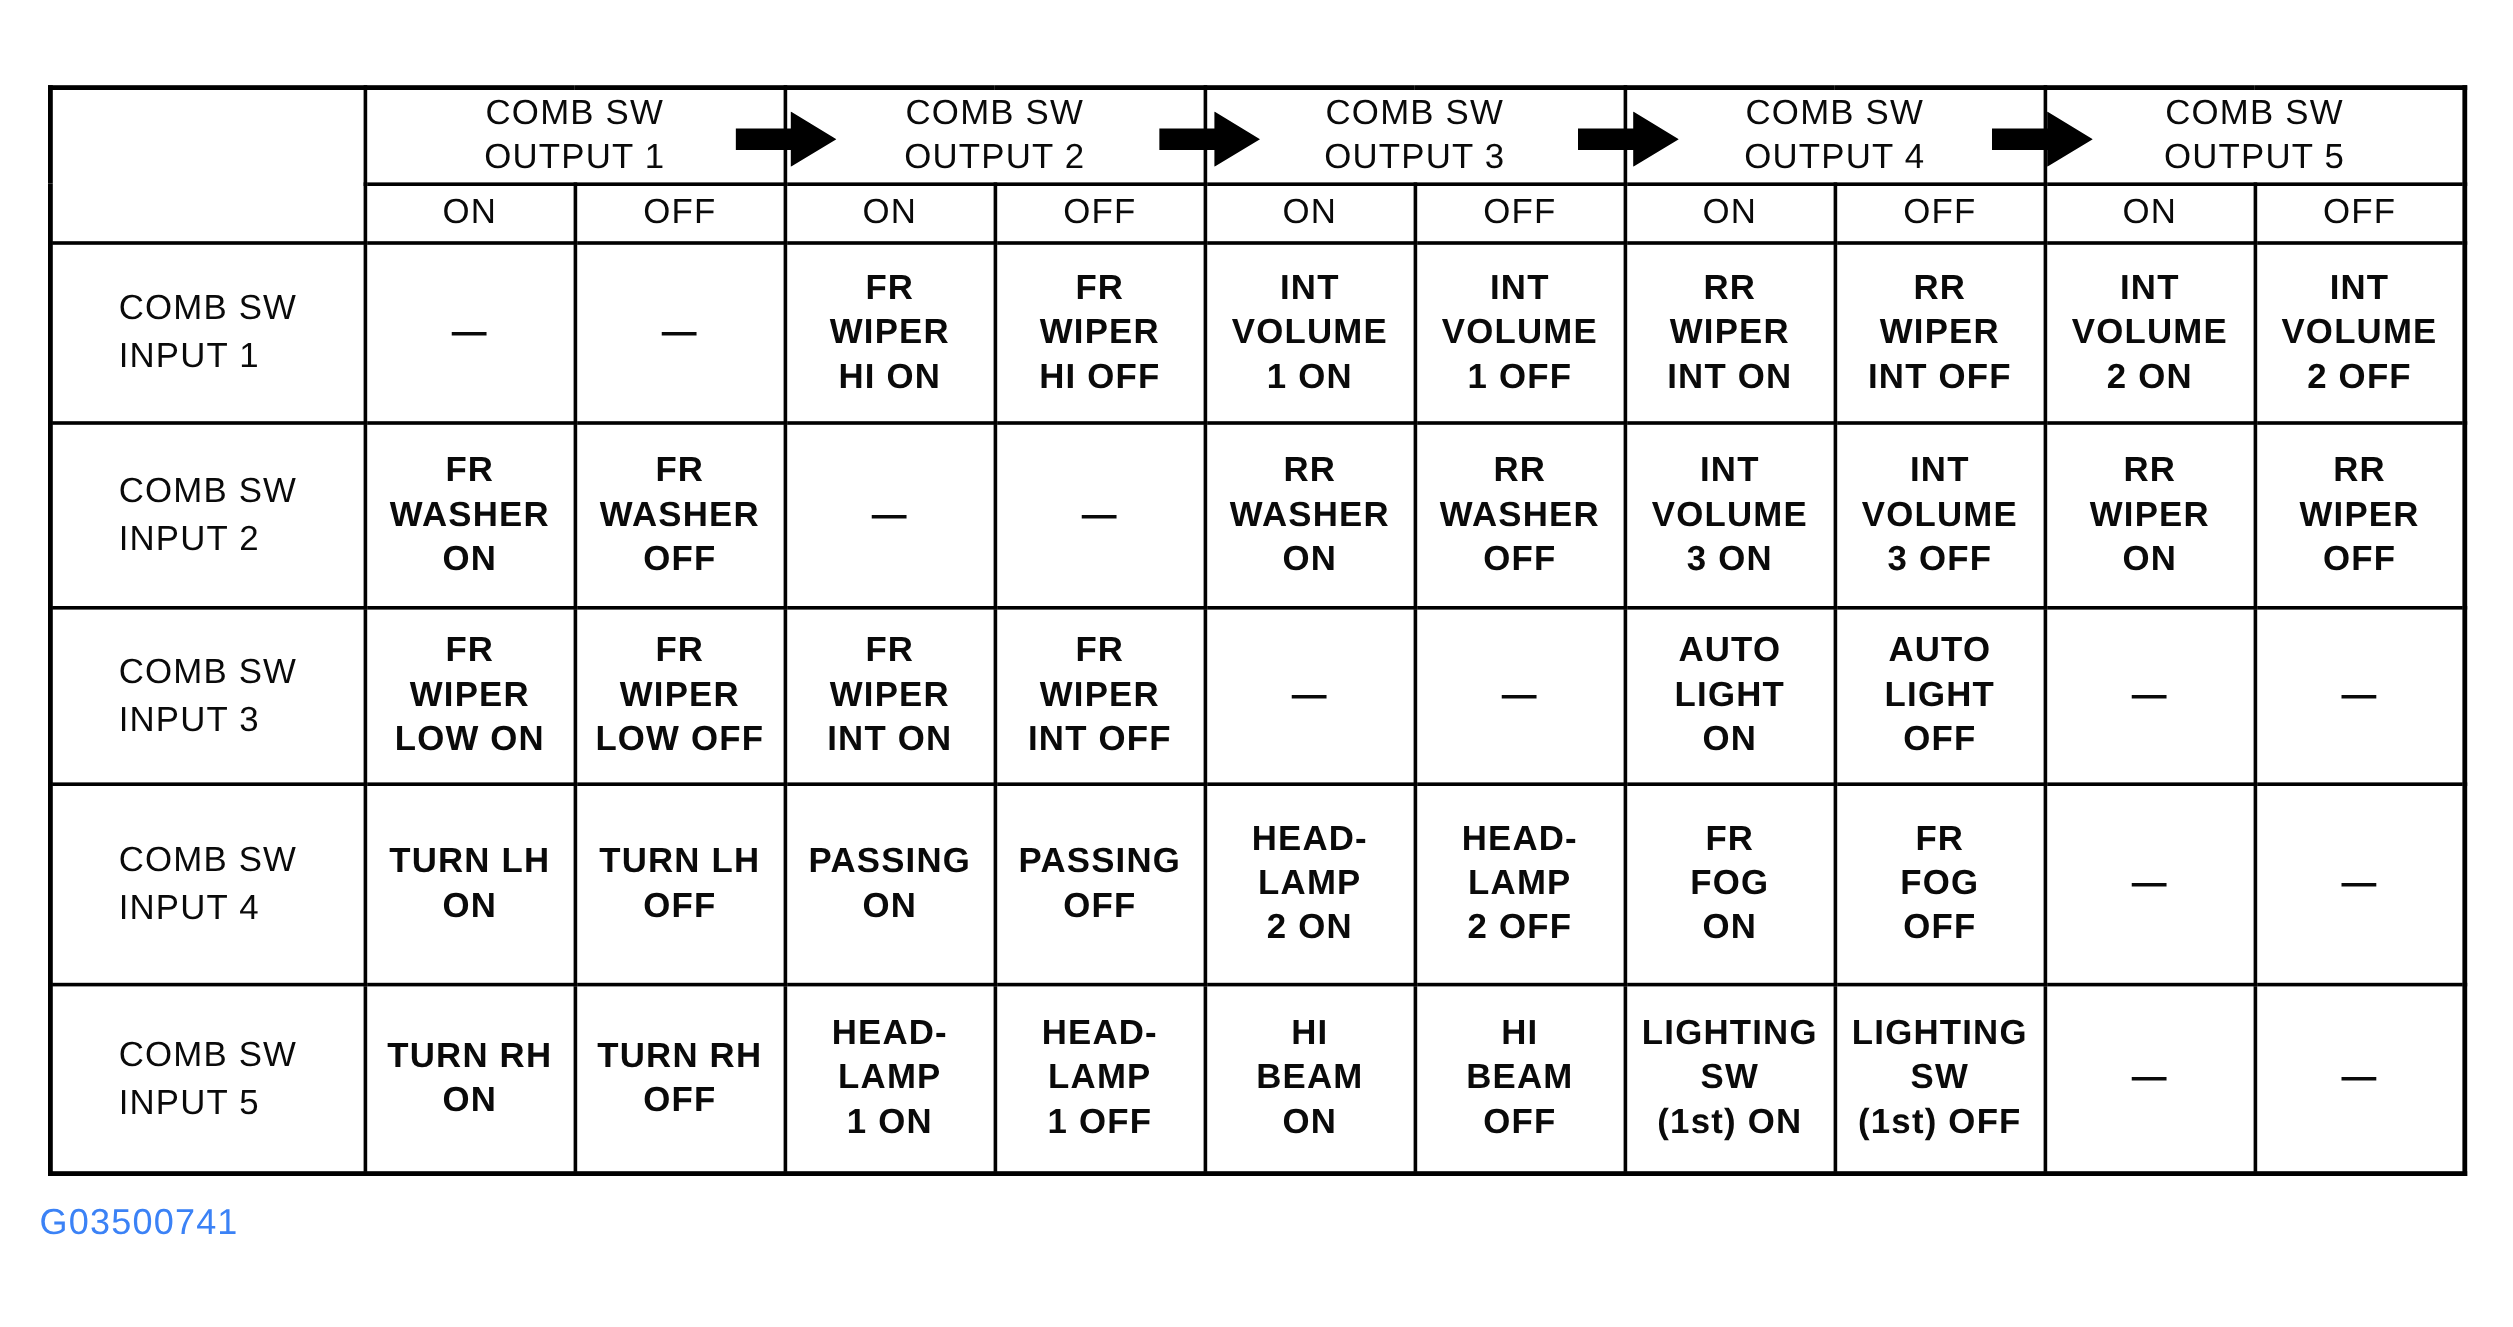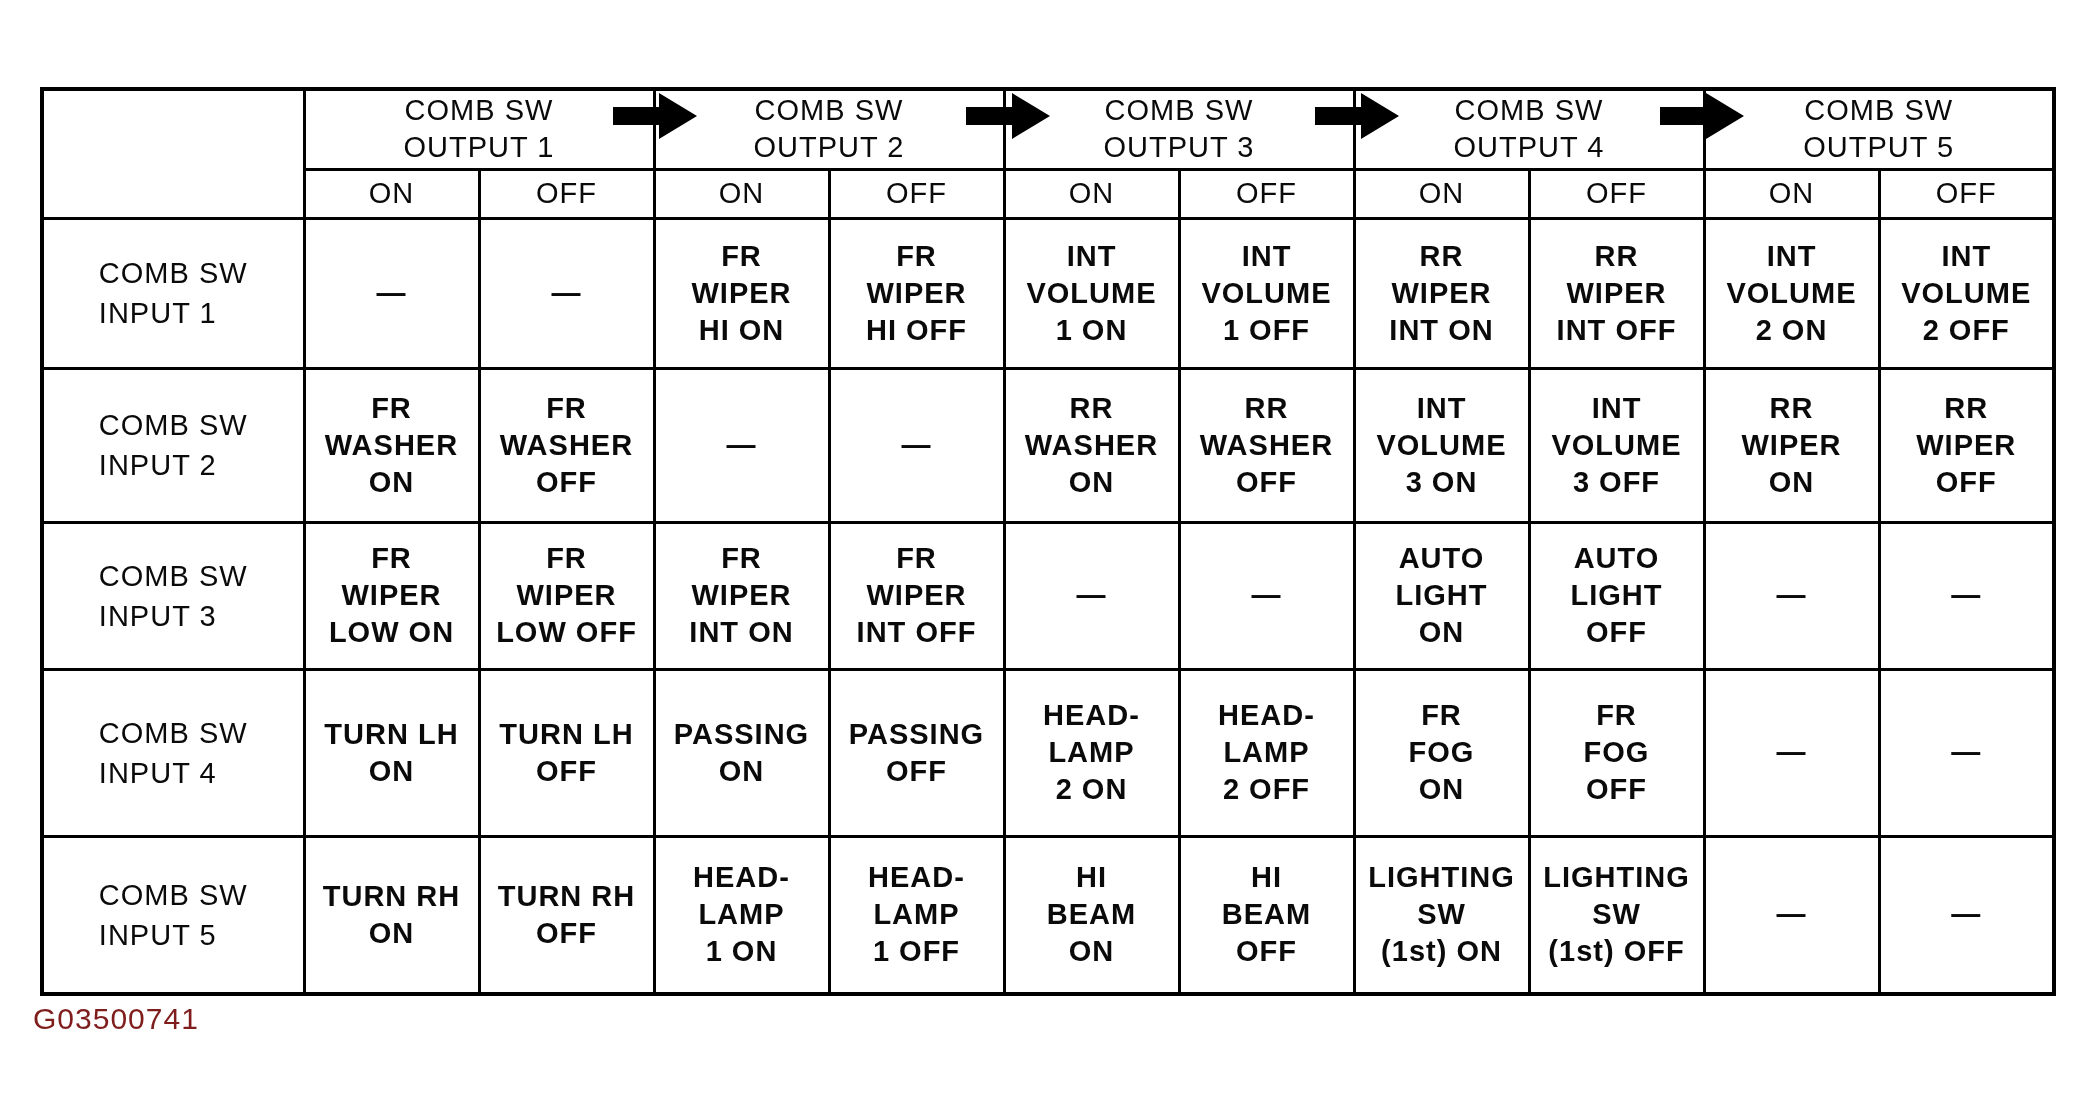--- a/index.html
+++ b/index.html
@@ -16,21 +16,21 @@
     -webkit-font-smoothing: antialiased;
   }
   .page {
     position: absolute;
     inset: 0;
     background: #ffffff;
   }
   table.io-table {
     position: absolute;
     left: 40px;
-    top: 87px;
+    top: 71px;
     border-collapse: collapse;
     table-layout: fixed;
     border: 4px solid #000;
     background: #fff;
   }
   table.io-table td {
     border: 3px solid #000;
     padding: 0;
     margin: 0;
     text-align: center;
@@ -81,21 +81,21 @@
     display: block;
     width: 100%;
     height: 100%;
   }
   .figcode {
     position: absolute;
     left: 33px;
     top: 1002px;
     font-size: 30px;
     letter-spacing: 1px;
-    color: #7f1d1d;
+    color: #3b82f6;
   }
 </style>
 </head>
 <body>
 
 <div class="page">
 
   <table class="io-table">
     <colgroup>
       <col class="c-label">

